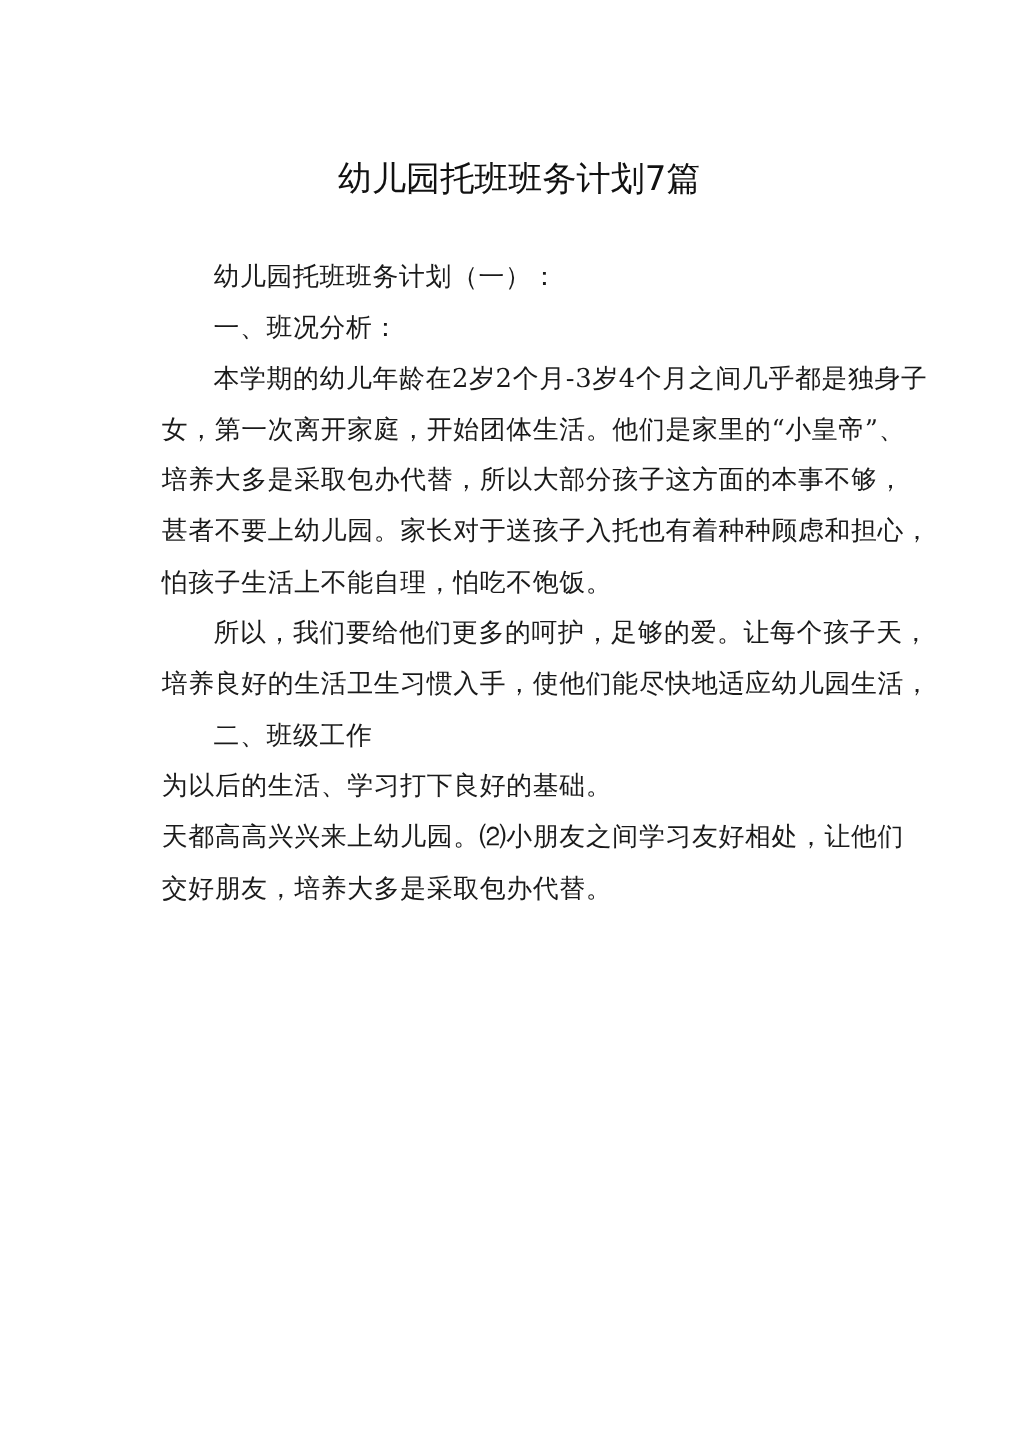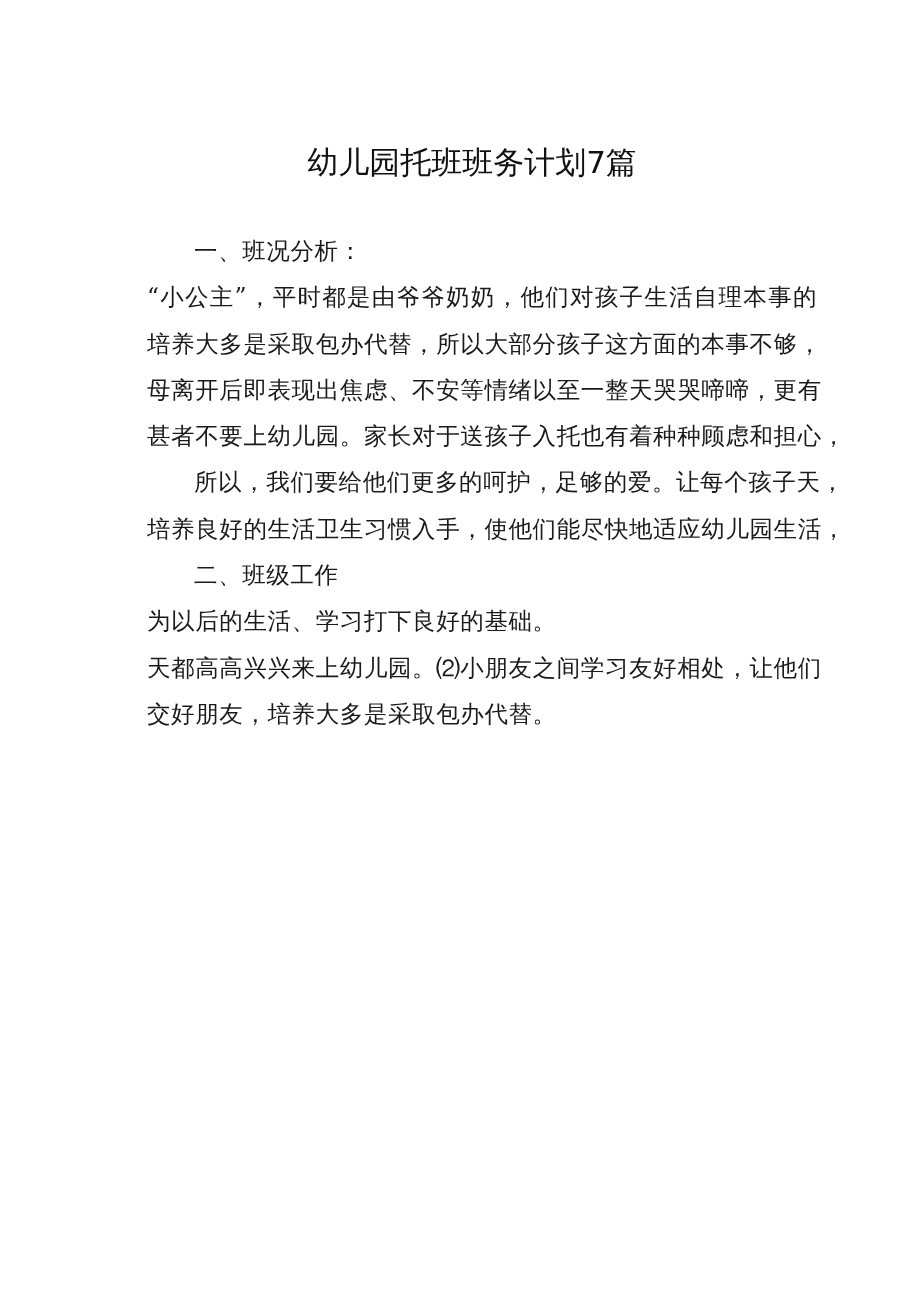--- a/index.html
+++ b/index.html
@@ -14,25 +14,27 @@
           letter-spacing:0.6px; }
   .indent { padding-left:47px; }
   .justify { text-align:justify; text-align-last:justify; }
 </style>
 </head>
 <body>
 
 <div class="page">
   <div class="title">幼儿园托班班务计划7篇</div>
   <div class="body" id="doc-body">
+      <div class="line indent">幼儿园托班班务计划（一）：</div>
       <div class="line indent">一、班况分析：</div>
-      <div class="line justify">“小公主”，平时都是由爷爷奶奶，他们对孩子生活自理本事的</div>
+      <div class="line indent justify">本学期的幼儿年龄在2岁2个月-3岁4个月之间几乎都是独身子</div>
+      <div class="line justify">女，第一次离开家庭，开始团体生活。他们是家里的“小皇帝”、</div>
       <div class="line justify">培养大多是采取包办代替，所以大部分孩子这方面的本事不够，</div>
-      <div class="line justify">母离开后即表现出焦虑、不安等情绪以至一整天哭哭啼啼，更有</div>
       <div class="line justify">甚者不要上幼儿园。家长对于送孩子入托也有着种种顾虑和担心，</div>
+      <div class="line">怕孩子生活上不能自理，怕吃不饱饭。</div>
       <div class="line indent justify">所以，我们要给他们更多的呵护，足够的爱。让每个孩子天，</div>
       <div class="line justify">培养良好的生活卫生习惯入手，使他们能尽快地适应幼儿园生活，</div>
       <div class="line indent">二、班级工作</div>
       <div class="line">为以后的生活、学习打下良好的基础。</div>
       <div class="line justify">天都高高兴兴来上幼儿园。⑵小朋友之间学习友好相处，让他们</div>
       <div class="line">交好朋友，培养大多是采取包办代替。</div>
     </div>
 </div>
 
 </body></html>

